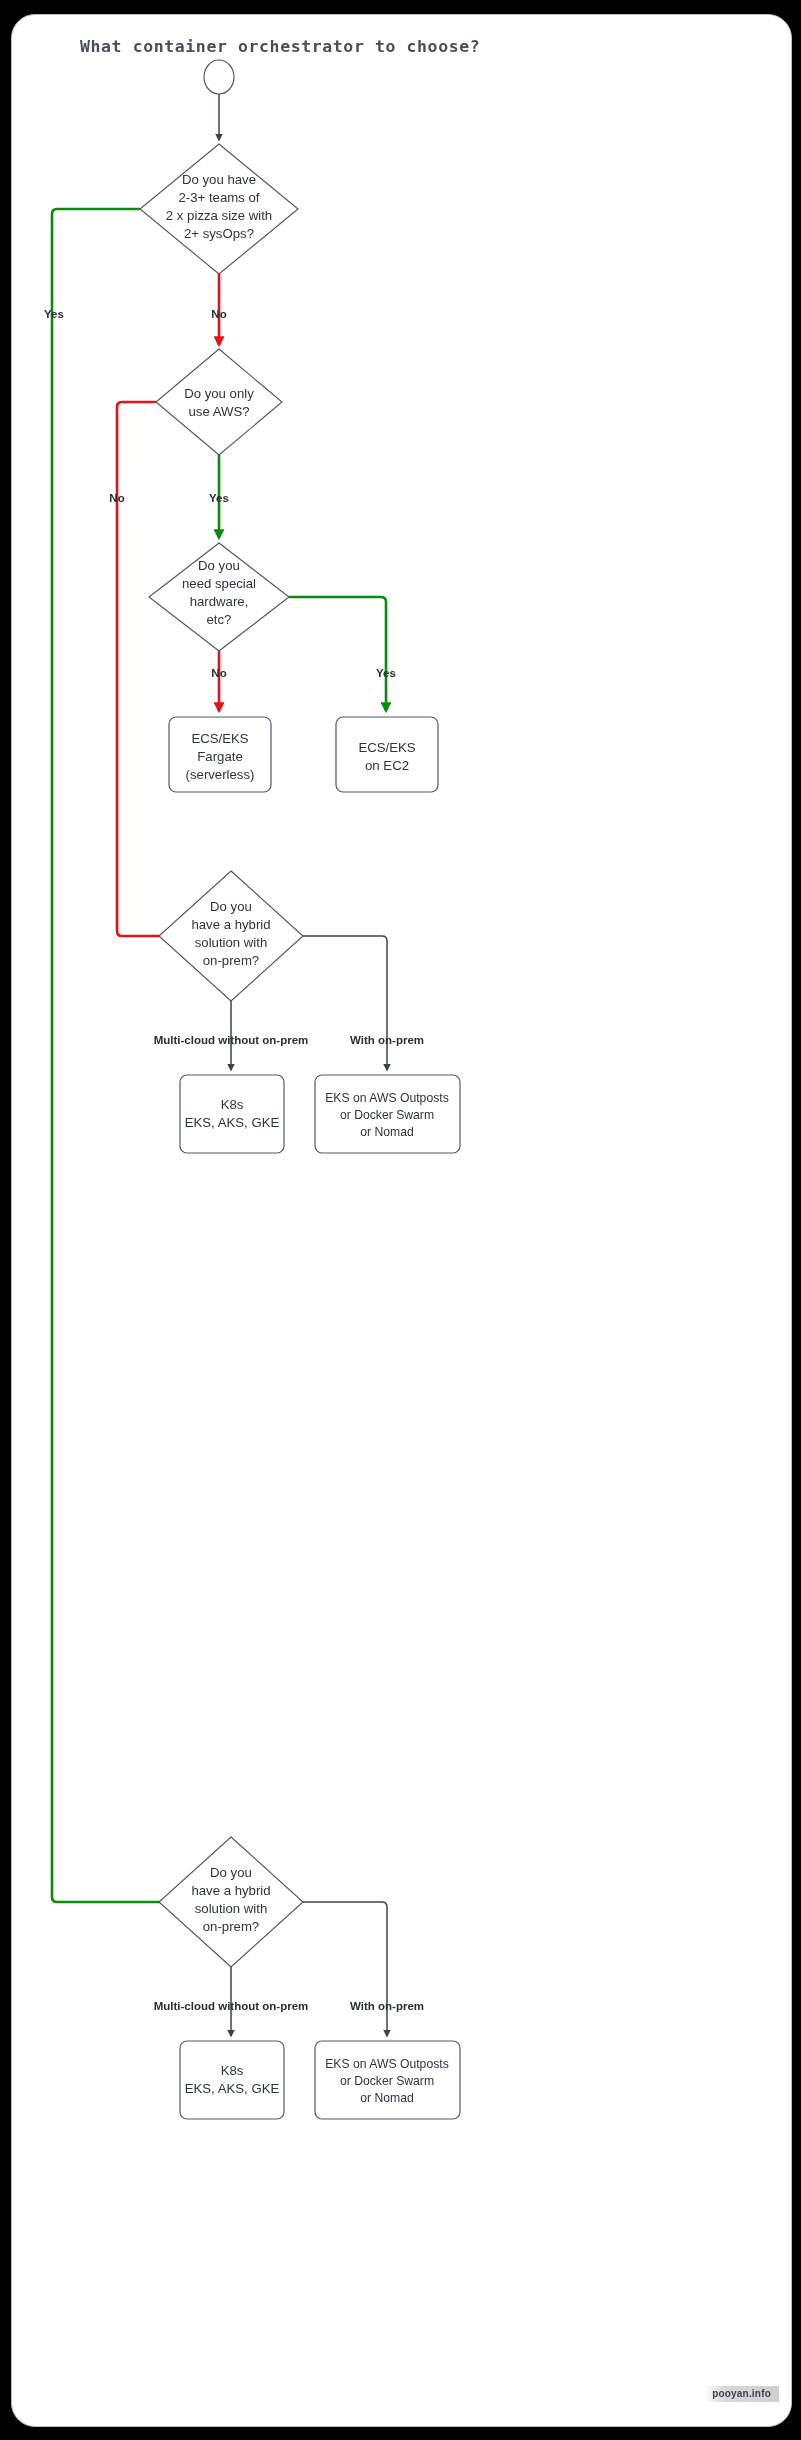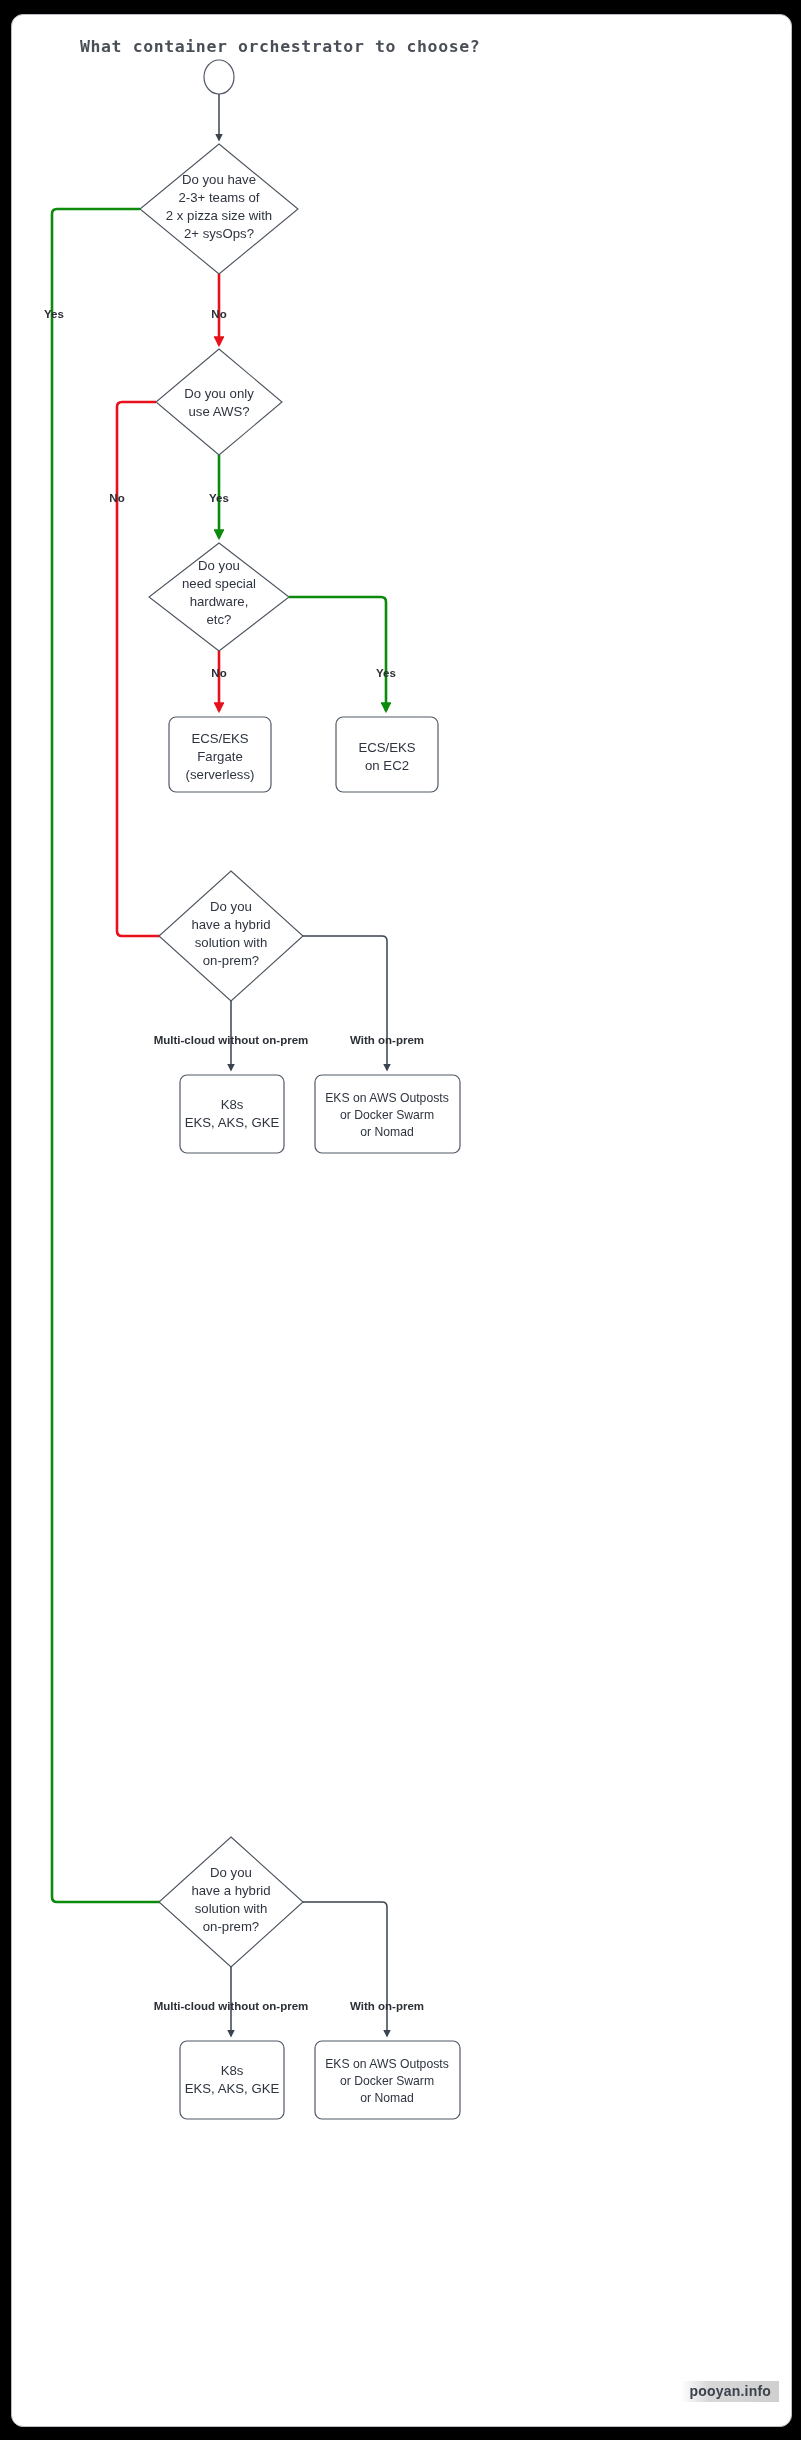--- a/index.html
+++ b/index.html
@@ -18,21 +18,21 @@
     font-family: "Liberation Sans", sans-serif;
   }
   #canvas {
     position: absolute;
     left: 11px;
     top: 14px;
     width: 779px;
     height: 2411px;
     background: #ffffff;
     border: 1px solid #b9bcc2;
-    border-radius: 12px;
+    border-radius: 24px;
     overflow: hidden;
     text-align: center;
   }
   svg#flow {
     position: absolute;
     left: 0;
     top: 0;
     width: 779px;
     height: 2411px;
     display: block;
@@ -71,21 +71,21 @@
   }
   .edge-dark { stroke: #3b434f; stroke-width: 1.5; }
   .edge-green { stroke: #0b8a0b; stroke-width: 2.6; }
   .edge-red { stroke: #e8101a; stroke-width: 2.6; }
   .watermark {
     position: absolute;
     right: 12px;
     bottom: 24px;
     padding: 2px 8px 3px 8px;
     font-family: "Liberation Sans", sans-serif;
-    font-size: 14px;
+    font-size: 10px;
     font-weight: 700;
     color: #3b434f;
     background: linear-gradient(to right, rgba(255,255,255,0) 0%, #d8d8d8 28%, #cfcfcf 100%);
     letter-spacing: 0.2px;
     margin-top: 36px;
   }
 </style>
 </head>
 <body>
 

